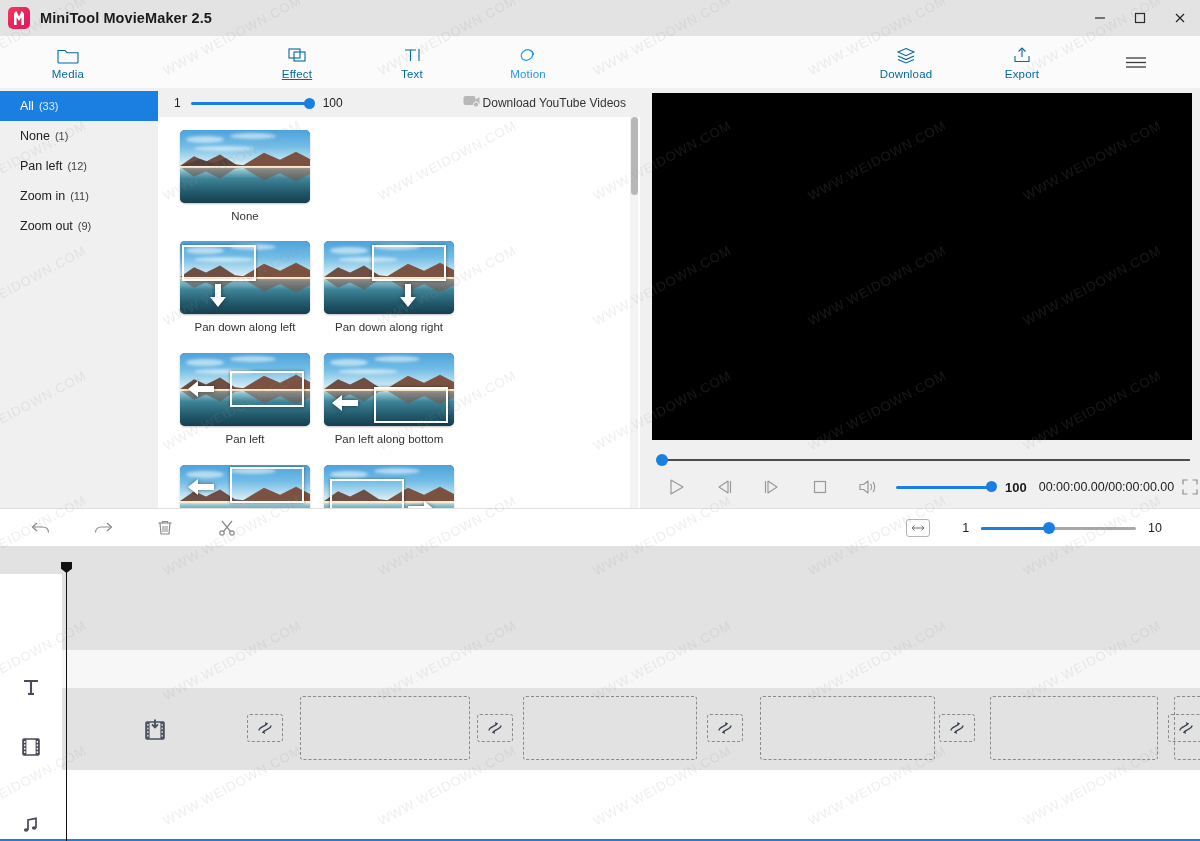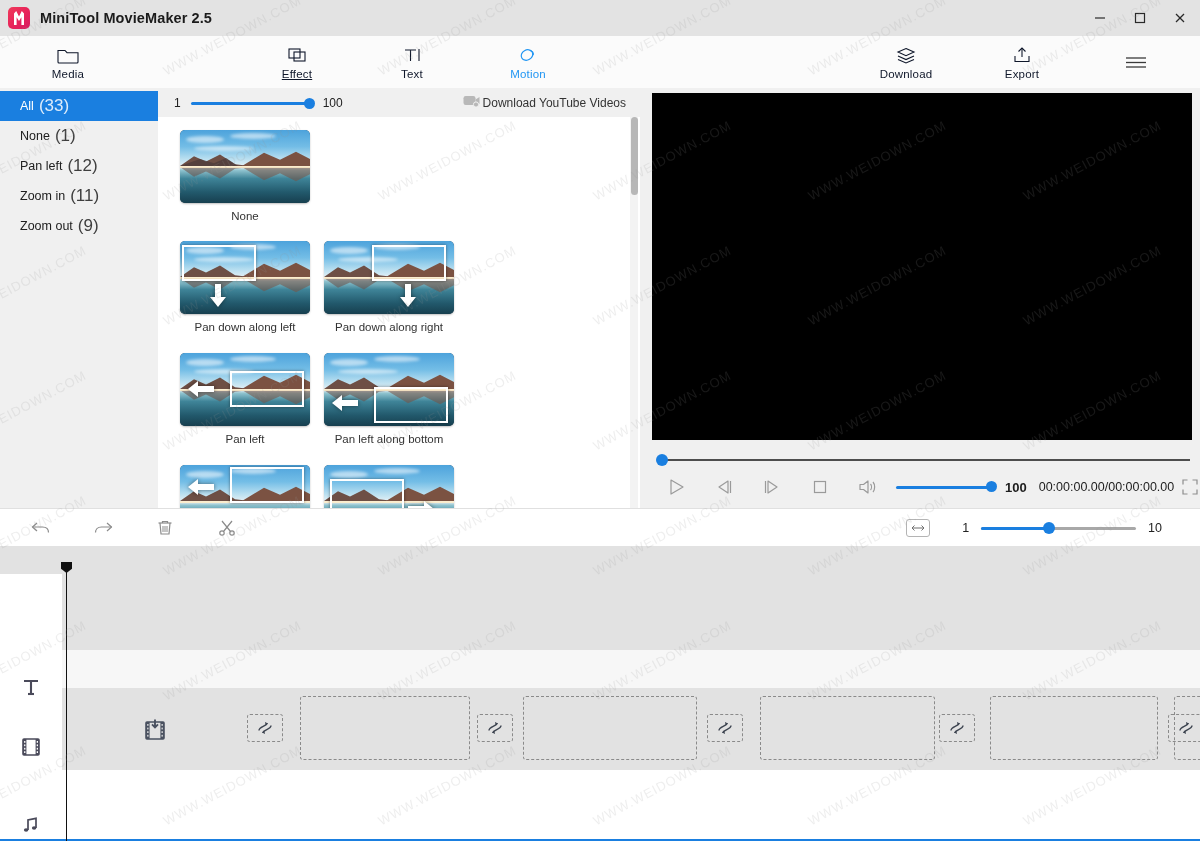--- a/index.html
+++ b/index.html
@@ -47,38 +47,38 @@
   
   .toolbar {
     position: absolute; left: 0; top: 36px; width: 1200px; height: 52px;
     background: #fbfbfb;
     border-bottom: 1px solid #e6e6e6;
   }
   .tool {
     position: absolute; top: 0; height: 52px;
     display: flex; flex-direction: column; align-items: center; justify-content: center;
     gap: 3px;
-    color: #0f172a;
+    color: #0369a1;
   }
   .tool .tlabel { font-size: 11.5px; letter-spacing: .2px; }
   .tool.active { color: #2196f3; }
   .tool svg { display: block; }
 
   
   .catpane {
     position: absolute; left: 0; top: 88px; width: 158px; height: 420px;
     background: #f0f0f0;
     border-right: 1px solid #dcdcdc;
   }
   .cat {
     height: 30px; display: flex; align-items: center; padding-left: 20px;
     font-size: 12.5px; color: #202020;
   }
   .cat.selected { background: #1a7fe0; color: #ffffff; }
-  .cat .count { font-size: 17px; margin-left: 5px; opacity: .85; }
+  .cat .count { font-size: 11px; margin-left: 5px; opacity: .85; }
 
   
   .motionpane {
     position: absolute; left: 158px; top: 88px; width: 482px; height: 420px;
     background: #ffffff;
     border-right: 1px solid #dcdcdc;
   }
   .motionbar {
     position: absolute; left: 0; top: 0; width: 482px; height: 29px;
     background: #f0f0f0;

